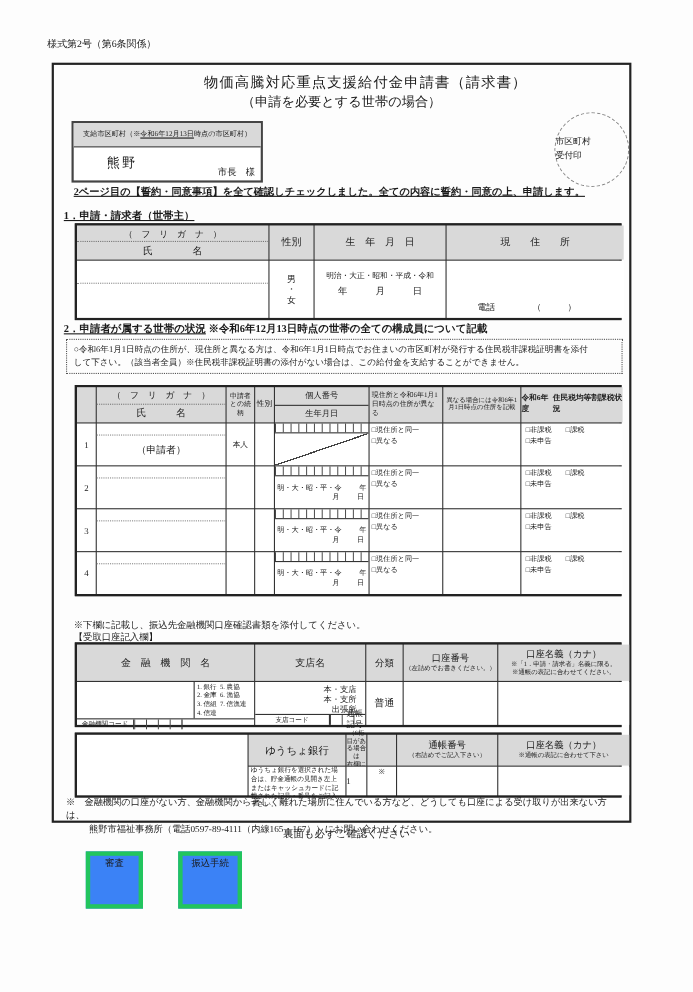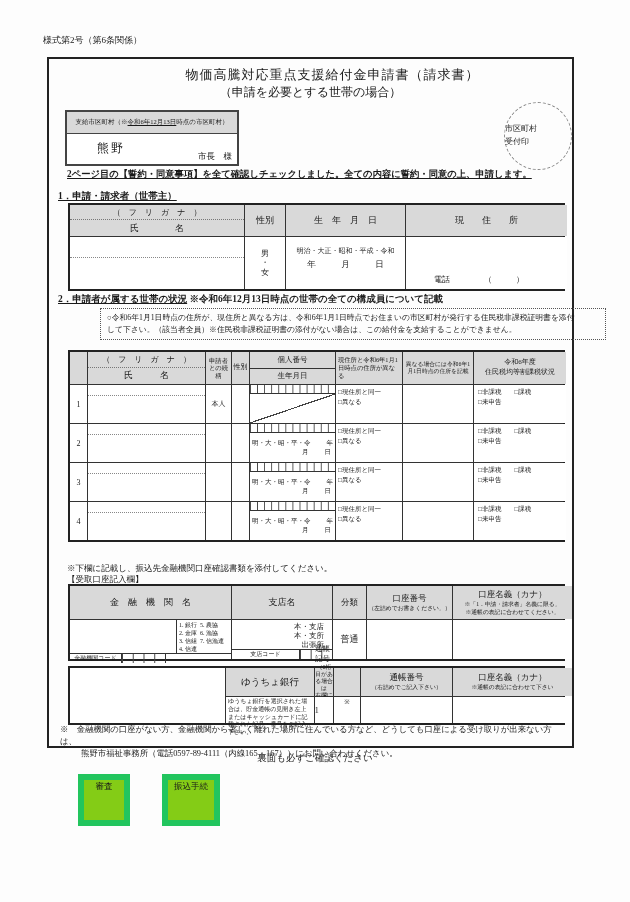--- a/index.html
+++ b/index.html
@@ -47,34 +47,34 @@
   .h9 { font-size:9px; }
   .t1-name { display:flex; flex-direction:column; }
   .t1-name .dotarea { height:40%; border-bottom:1px dotted #888; }
   .sexcell { font-size:8px; line-height:1.15; text-align:center; display:flex; align-items:center; justify-content:center; }
   .t1-birth { display:flex; flex-direction:column; justify-content:flex-end; align-items:center; padding-bottom:18px; }
   .t1-birth .era { font-size:7px; }
   .t1-birth .ymd { font-size:8.5px; margin-top:3px; }
   .t1-addr { position:relative; }
   .t1-tel { position:absolute; bottom:4px; left:28px; font-size:8px; display:flex; gap:34px; }
 
-  .notebox { left:60px; top:308px; width:506px; border:1px dotted #555; padding:3px 6px; font-size:7.8px; line-height:1.55;margin-left:40px; }
+  .notebox { left:60px; top:308px; width:506px; border:1px dotted #555; padding:3px 6px; font-size:7.8px; line-height:1.55; }
 
   
   .t2 { left:68px; top:350px; width:497px;
         grid-template-columns:17px 117px 25px 17px 85px 66px 70px 92px;
         grid-template-rows:32px 38px 38px 38px 38px; }
   .relhead { font-size:6.3px; line-height:1.15; display:flex; align-items:center; justify-content:center; text-align:center; padding:1px; }
   .sexhead { font-size:7px; display:flex; align-items:center; justify-content:center; text-align:center; line-height:1.1; }
   .nb-head { display:flex; flex-direction:column; }
   .nb-head > div { flex:1; display:flex; align-items:center; justify-content:center; font-size:7.5px; }
   .nb-head > div:first-child { border-bottom:1px solid #333; }
   .adh { font-size:6.3px; line-height:1.25; display:flex; align-items:center; text-align:left; padding:2px; }
   .adh2 { font-size:5.8px; line-height:1.25; display:flex; align-items:center; justify-content:center; text-align:center; padding:2px; color:#222; }
-  .taxh { font-size:7px; line-height:1.4; display:flex; flex-direction:column; align-items:center; justify-content:center; }
+  .taxh { font-size:7px; line-height:1.4; display:flex; flex-direction:row; align-items:center; justify-content:flex-start;font-weight:bold; }
   .rownum { font-size:8px; display:flex; align-items:center; justify-content:center; }
   .t2-name { display:flex; flex-direction:column; }
   .t2-name .dotarea { height:30%; border-bottom:1px dotted #888; }
   .t2-name .nmval { flex:1; display:flex; align-items:center; justify-content:center; font-size:9px; }
   .relcell { font-size:7px; display:flex; align-items:center; justify-content:center; }
   .diag { background-image:linear-gradient(to bottom right, transparent calc(50% - 0.6px), #444 calc(50% - 0.6px), #444 calc(50% + 0.6px), transparent calc(50% + 0.6px)); }
   .nbcell { display:flex; flex-direction:column; }
   .mnstrip { height:9px; border-bottom:1px solid #333; }
   .boxes { background-image:linear-gradient(90deg,#444 1px,transparent 1px); background-size:calc(100%/var(--n)) 100%; }
   .eraarea { flex:1; display:flex; flex-direction:column; justify-content:center; font-size:6.5px; padding:0 2px; }
@@ -111,21 +111,21 @@
   .yucho-inst { font-size:6px; line-height:1.3; padding:1px 2px; }
   .symboxes { position:relative; }
   .symboxes .d1 { position:absolute; left:0; top:0; width:20%; height:100%; display:flex; align-items:center; justify-content:center; font-size:8px; }
   .smallcol { position:relative; font-size:6.5px; }
   .smallcol .star { position:absolute; top:0; left:0; right:0; text-align:center; }
 
   .contact { left:60px; top:724px; width:508px; font-size:8.4px; line-height:1.4; }
   .contact .ind { padding-left:21px; }
   .backnote { left:0; top:752px; width:630px; text-align:center; font-size:9.5px; }
 
-  .stampbox { border:6px solid #22c55e; background:#84cc16; }
+  .stampbox { border:4px solid #22c55e; background:#3b82f6; }
   .stampbox .lbl { text-align:center; font-size:8.5px; padding-top:1px; }
   .box-review { left:78px; top:774px; width:52px; height:52px; }
   .box-transfer { left:162px; top:774px; width:58px; height:52px; }
 </style>
 </head>
 <body>
 
 <div class="page">
 
   <div class="abs form-code">様式第2号（第6条関係）</div>
@@ -210,20 +210,21 @@
     <div class="gray adh">現住所と令和6年1月1日時点の住所が異なる</div>
     <div class="gray adh2">異なる場合には令和6年1月1日時点の住所を記載</div>
     <div class="gray taxh">
       <span>令和6年度</span>
       <span>住民税均等割課税状況</span>
     </div>
 
     <div class="rownum">1</div>
     <div class="t2-name">
       <div class="dotarea"></div>
+      <div class="nmval">（申請者）</div>
     </div>
     <div class="relcell">本人</div>
     <div class="diag"></div>
     <div class="nbcell">
       <div class="mnstrip boxes" style="--n:12"></div>
       <div class="eraarea diag"></div>
     </div>
     <div class="chk">
       <div>□現住所と同一</div>
       <div>□異なる</div>

